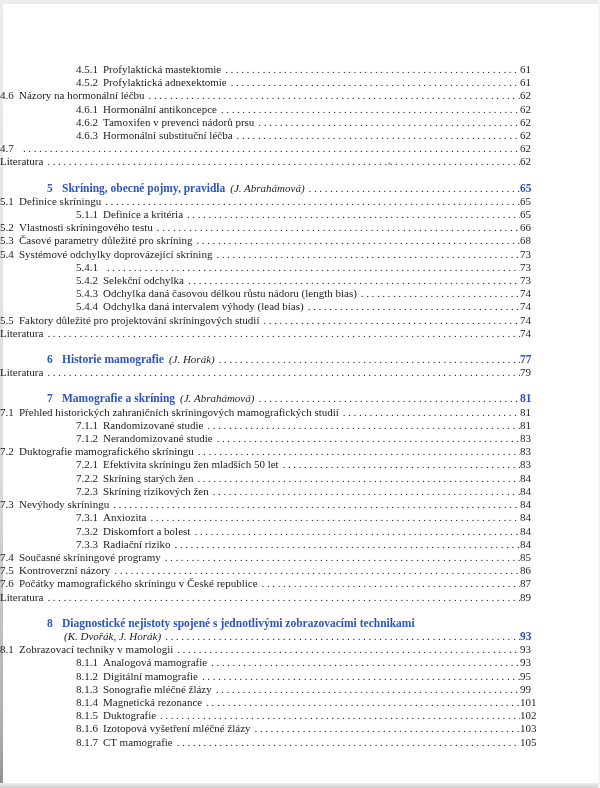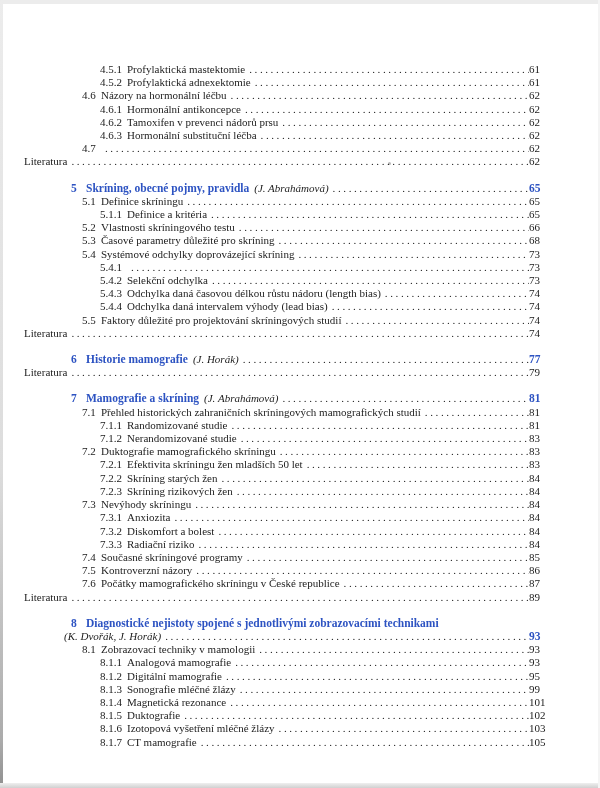--- a/index.html
+++ b/index.html
@@ -19,21 +19,21 @@
   .edge-left   { position:absolute; left:0; top:0; width:3px; height:788px;
                  background:linear-gradient(to bottom,#ececec,#dcdcdc 60%,#ababab 94%,#8f8f8f); }
   .edge-bottom { position:absolute; left:0; bottom:0; width:600px; height:5px;
                  background:linear-gradient(to bottom,#efefef,#d0d0d0); }
   .edge-right  { position:absolute; right:0; top:0; width:2px; height:788px; background:#f4f4f4; }
   .speck { position:absolute; left:388px; top:162px; width:3px; height:3px;
            background:#b9b9b9; border-radius:50%; }
 
   .toc {
     position: absolute;
-    left: 0; top: 63px; right: 7px; margin-left: 24px;
+    left: 0; top: 63px; right: 16px;
   }
   .row {
     display: flex;
     align-items: baseline;
     padding-right: 43px;
     font-size: 11px;
     line-height: 13.2px;
     color: #1c1c1c;
     white-space: nowrap;
   }
@@ -49,25 +49,25 @@
   .pg    { flex: none; min-width: 21px; text-align: left; }
 
   
   .lvl-chapter { padding-left: 47px; font-weight: bold; font-size: 11.5px; color: #2d53c2; }
   .lvl-chapter .num   { width: 15px; }
   .lvl-chapter .title { color: #2d53c2; }
   .lvl-chapter .author{ font-size: 11px; }
   .lvl-chapter .pg    { color: #2d53c2; }
 
   
-  .lvl-chapter-authors { padding-left: 40px; }
+  .lvl-chapter-authors { padding-left: 64px; }
   .lvl-chapter-authors .author { margin-left: 0; }
   .lvl-chapter-authors .pg { color: #2d53c2; font-weight: bold; font-size: 11.5px; }
 
-  .lvl-section    { padding-left: 58px; }
+  .lvl-section    { }
   .lvl-section .num { width: 19px; }
 
   .lvl-subsection { padding-left: 76px; }
   .lvl-subsection .num { width: 27px; }
 
   .lvl-literatura { }
 </style>
 </head>
 <body>
 

